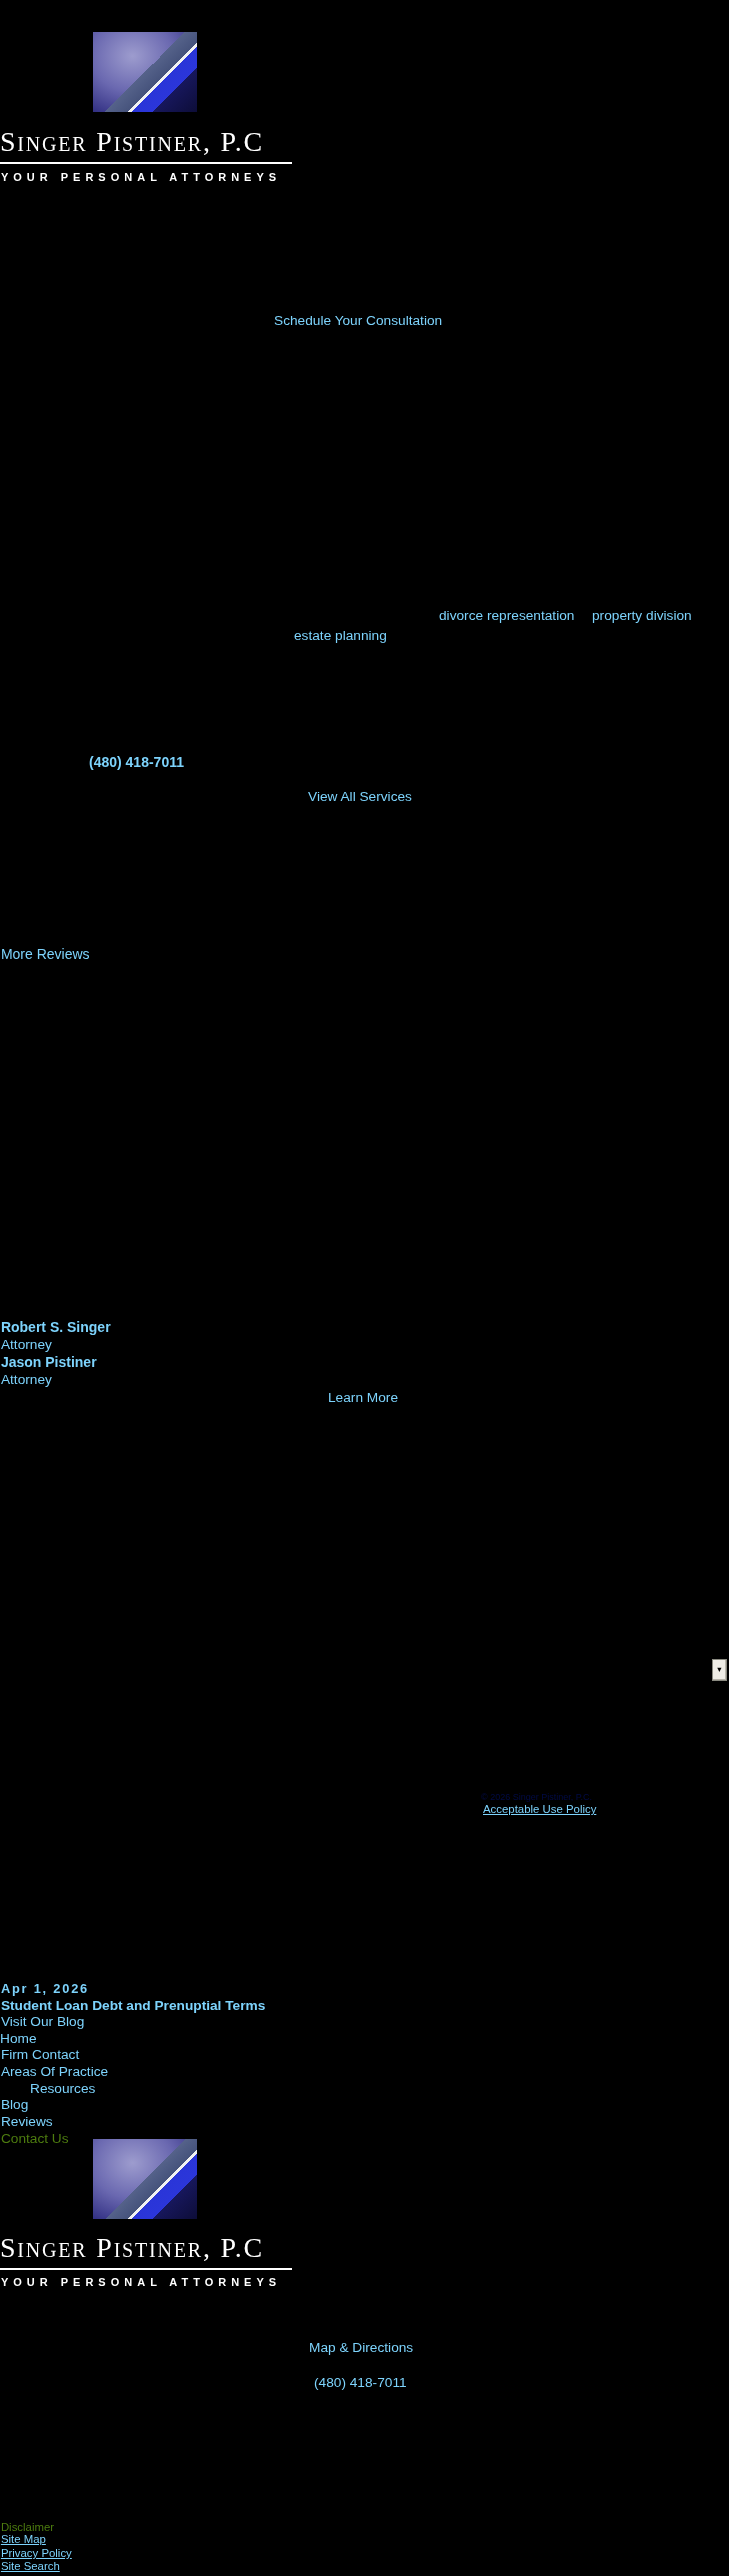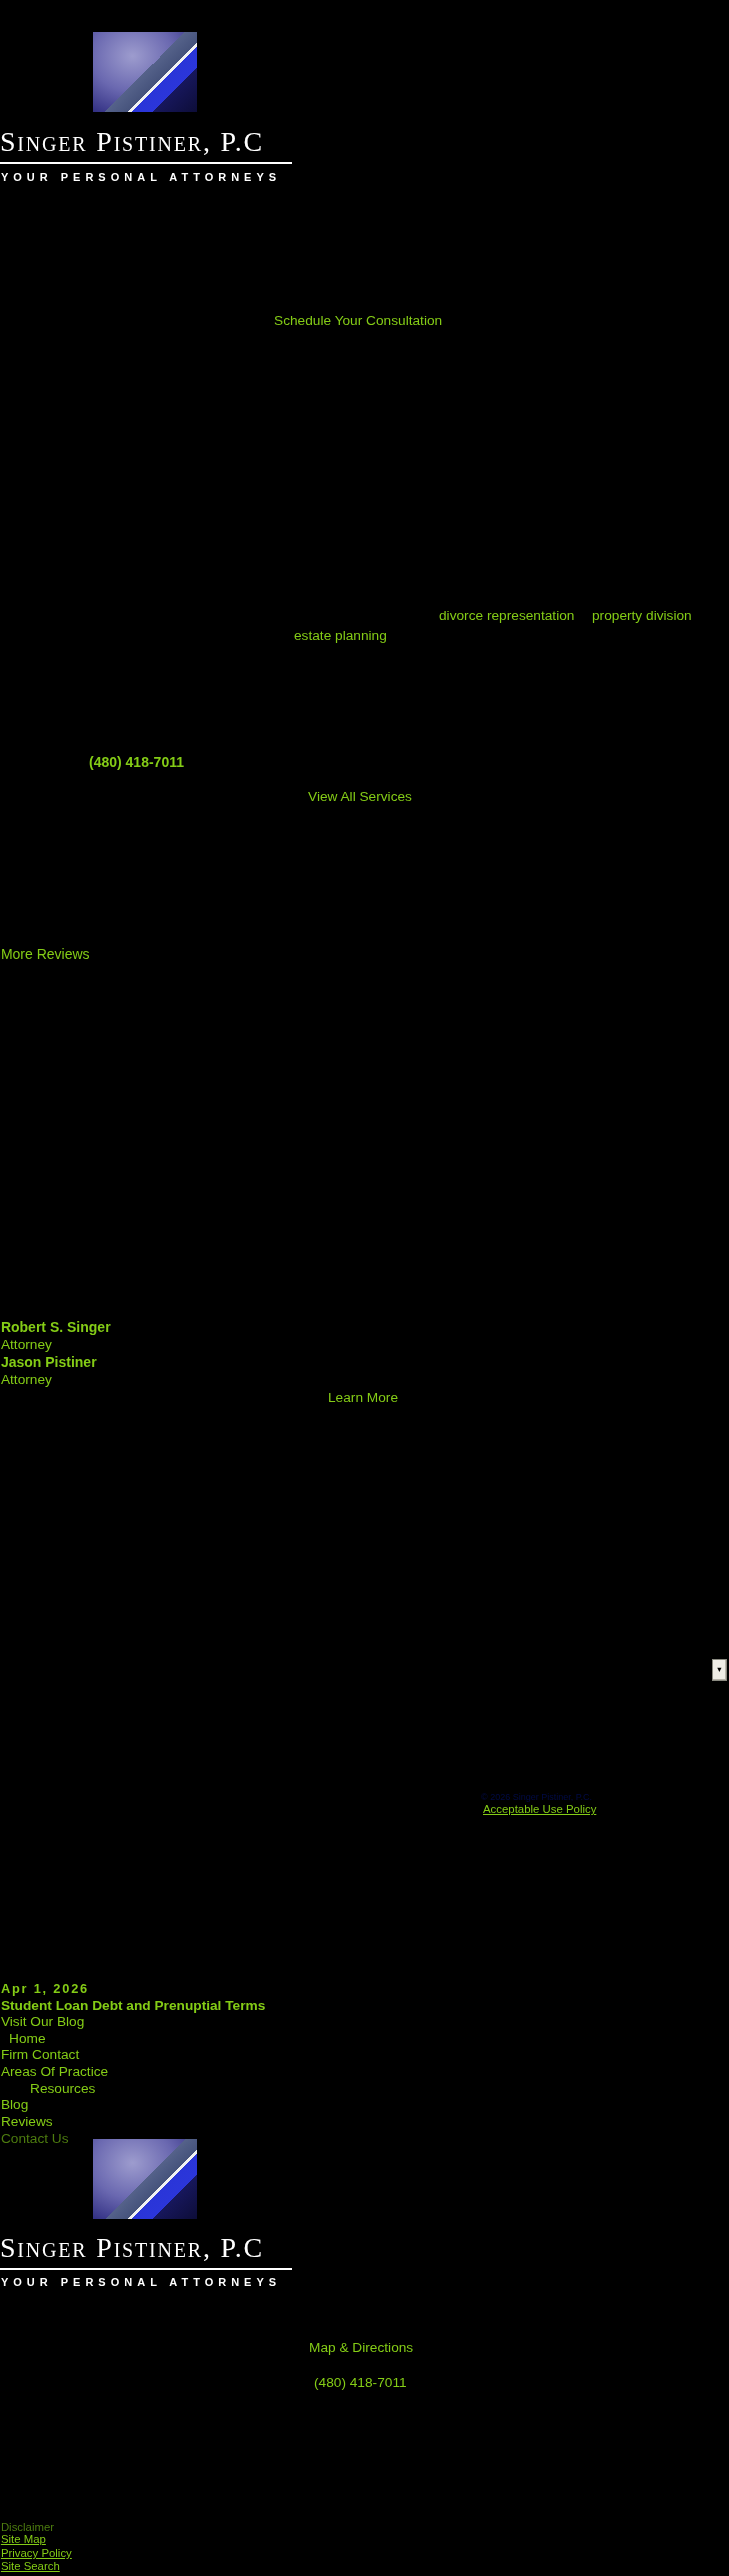--- a/index.html
+++ b/index.html
@@ -1,19 +1,19 @@
 <!DOCTYPE html>
 <html style="font-size:14.6px"><head>
 <meta charset="utf-8">
 <style>
   html,body{margin:0;padding:0;background:#000;}
   .page{position:relative;width:729px;height:2576px;background:#000;overflow:hidden;
         font-family:"Liberation Sans",sans-serif;padding-left:22px;}
   .abs{position:absolute;}
-  a,.link{color:#84cc16;text-decoration:none;font-size:13.7px;cursor:pointer;}
+  a,.link{color:#7dd3fc;text-decoration:none;font-size:13.7px;cursor:pointer;}
   .bold{font-weight:bold;}
   .u{text-decoration:underline;}
   .small{font-size:11.4px;}
   .faint{color:#4d7c0f;}
   
   .logo-square{width:104px;height:80px;
     background:
       linear-gradient(135deg, rgba(0,0,0,0) 50%, #55628a 50%, #46537c 62%, #f2f2f2 62%, #f2f2f2 64.5%, #2a35d8 64.5%, #2b36da 76%, #17175c 76%, #0d0d38 100%),
       radial-gradient(ellipse at 38% 30%, #9d9cce 0%, #6a68b0 45%, #2e2c80 85%, #1c1a64 100%);}
   .brand-name{color:#fff;font-family:"Liberation Serif",serif;font-variant:small-caps;
@@ -61,21 +61,21 @@
   </div>
 
   <div class="abs tiny-faint" style="left:481px;top:1792px;">© 2026 Singer Pistiner, P.C.</div>
   <a class="abs u small" style="left:483px;top:1803px;">Acceptable Use Policy</a>
 
   <a class="abs bold" style="left:0.9px;top:1981px;font-size:12.8px;letter-spacing:1.8px;">Apr 1, 2026</a>
   <a class="abs bold" style="left:0.9px;top:1998px;">Student Loan Debt and Prenuptial Terms</a>
   <a class="abs" style="left:0.9px;top:2014px;">Visit Our Blog</a>
 
   <div class="nav">
-    <a class="abs" style="left:9px;top:2031px;">Home</a>
+    <a class="abs" style="left:0;top:2031px;">Home</a>
     <a class="abs" style="left:0.9px;top:2047px;">Firm Contact</a>
     <a class="abs" style="left:0.9px;top:2064px;">Areas Of Practice</a>
     <a class="abs" style="left:18px;top:2081px;margin-left:12px;">Resources</a>
     <a class="abs" style="left:0.9px;top:2097px;">Blog</a>
     <a class="abs" style="left:0.9px;top:2114px;">Reviews</a>
     <a class="abs faint" style="left:0.9px;top:2131px;">Contact Us</a>
   </div>
 
   <div class="abs" style="left:0;top:2134px;width:310px;height:169px;">
     <div class="logo-square abs" style="left:93px;top:4.6px;"></div>

